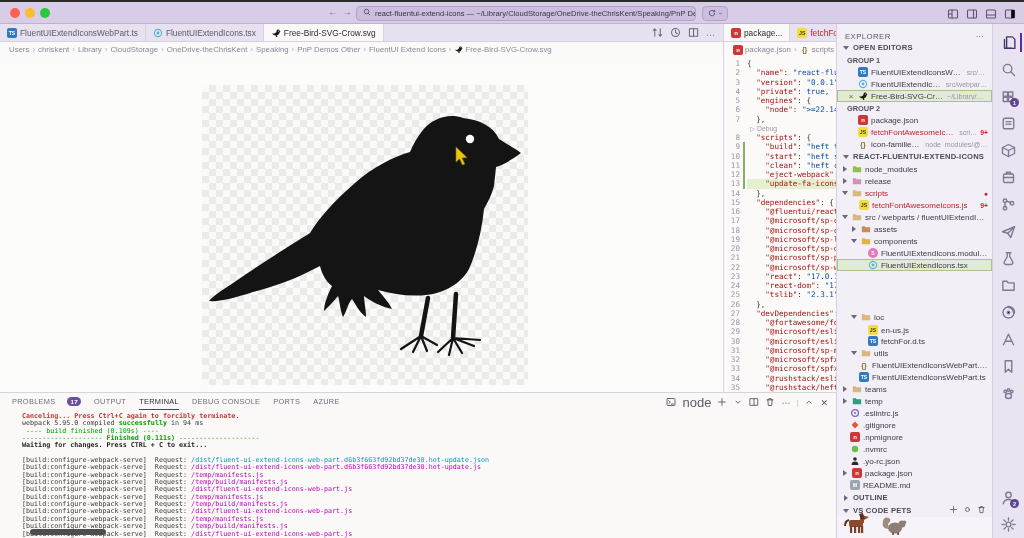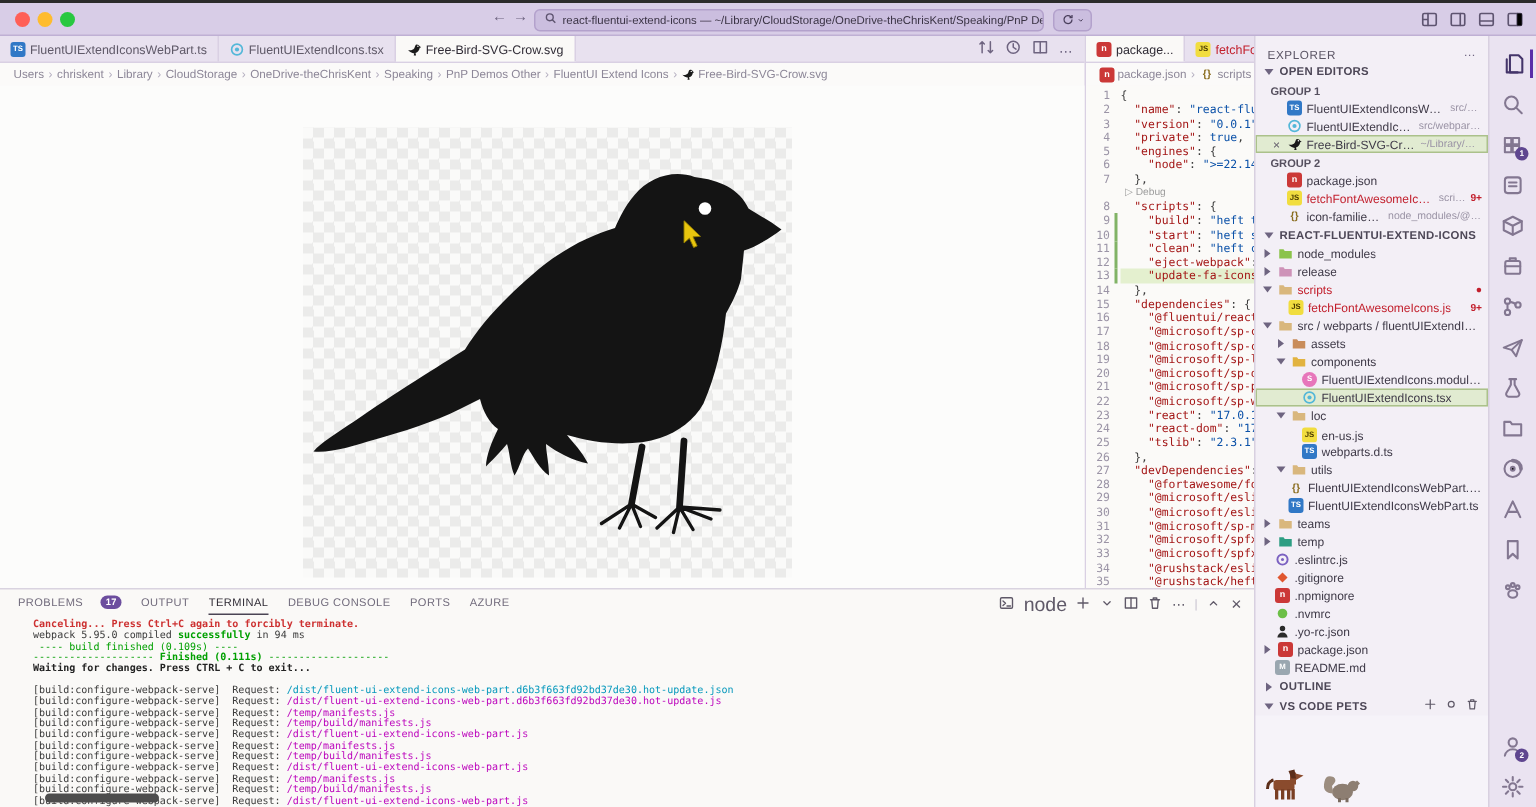--- a/index.html
+++ b/index.html
@@ -505,36 +505,36 @@
           </div>
           <div class="srow sel" style="padding-left: 31px;">
             <span class="fic">
               <svg viewBox="0 0 10 10">
                 <circle cx="5" cy="5" r="3.6" fill="none" stroke="#53B7D8" stroke-width="1.1"></circle>
                 <circle cx="5" cy="5" r="1.4" fill="#53B7D8"></circle>
               </svg>
             </span>
             <span class="lab">FluentUIExtendIcons.tsx</span>
           </div>
-          <div class="srow" style="padding-left: 13px;">
+          <div class="srow" style="padding-left: 13px; margin-top: 40px;">
             <span class="chev e"></span>
             <span class="fic">
               <svg viewBox="0 0 12 12">
                 <path d="M1 2.6h3.4l1 1.3H11v6H1z" fill="#D9B77D"></path>
               </svg>
             </span>
             <span class="lab">loc</span>
           </div>
           <div class="srow" style="padding-left: 31px; align-items: flex-end;">
             <span class="fic" style="background: rgb(241, 221, 63); color: rgb(74, 59, 0);">JS</span>
             <span class="lab">en-us.js</span>
           </div>
           <div class="srow" style="padding-left: 31px;">
             <span class="fic" style="background: rgb(49, 120, 198); color: rgb(255, 255, 255);">TS</span>
-            <span class="lab">webparts.d.ts</span>
+            <span class="lab">fetchFor.d.ts</span>
           </div>
           <div class="srow" style="padding-left: 13px;">
             <span class="chev e"></span>
             <span class="fic">
               <svg viewBox="0 0 12 12">
                 <path d="M1 2.6h3.4l1 1.3H11v6H1z" fill="#D9B77D"></path>
               </svg>
             </span>
             <span class="lab">utils</span>
           </div>

